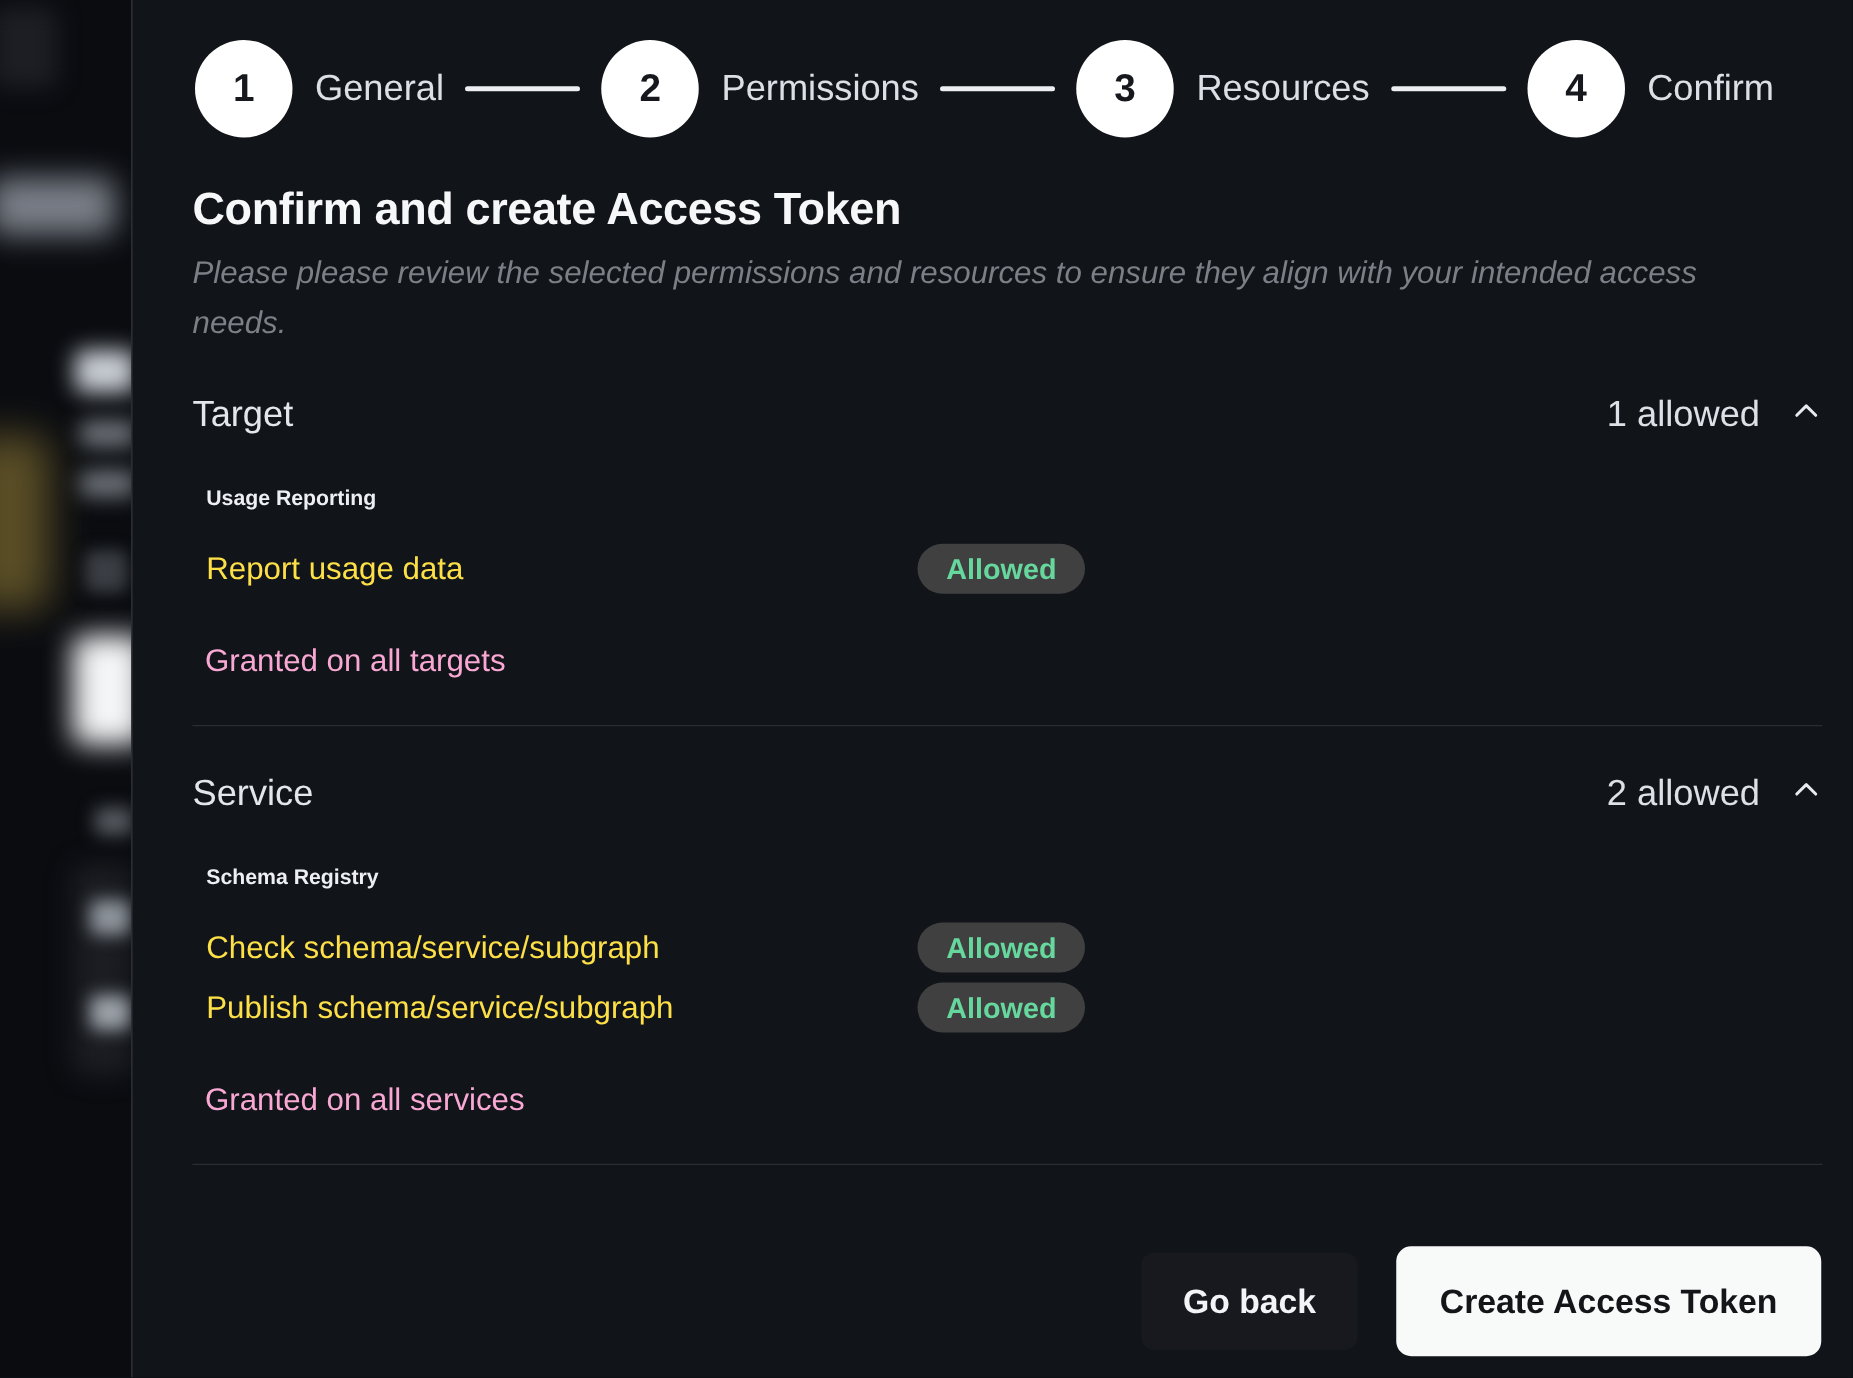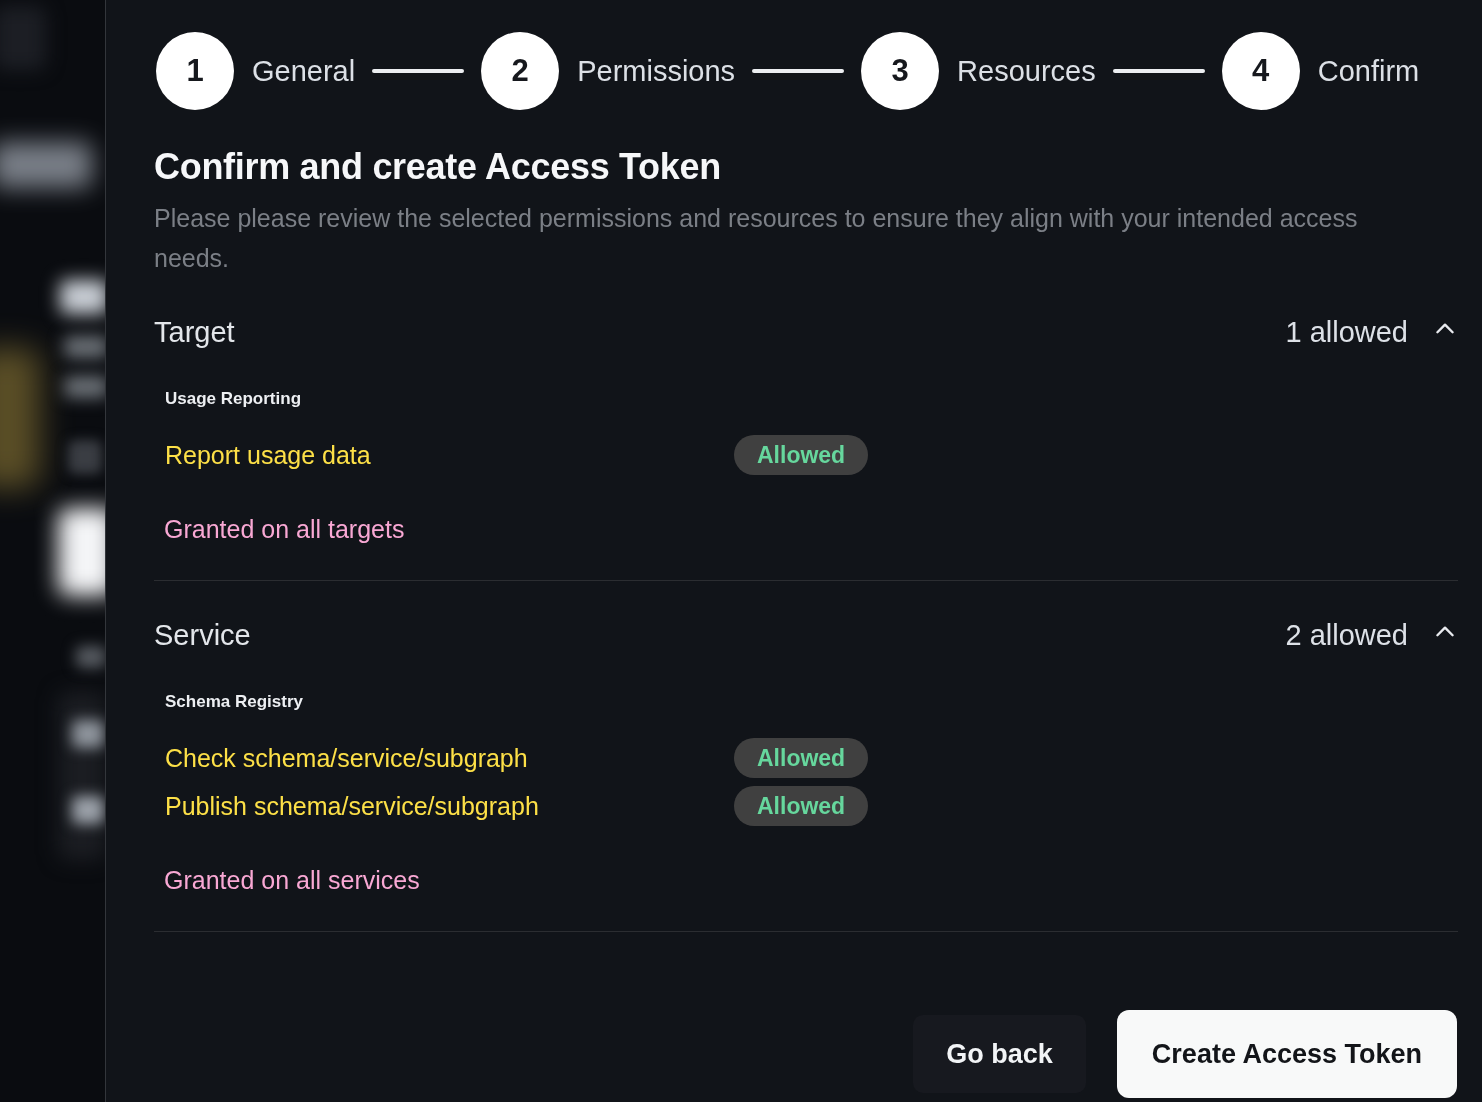--- a/index.html
+++ b/index.html
@@ -45,21 +45,21 @@
     background: #ffffff; color: #16181d;
     font-size: 31px; font-weight: 700;
     display: flex; align-items: center; justify-content: center;
     flex: none;
   }
   .step-label { margin-left: 18px; font-size: 29px; font-weight: 500; color: #dce0e6; white-space: nowrap; }
   .step-line { width: 92px; height: 4px; border-radius: 2px; background: #eceef1; margin: 0 17px; flex: none; }
 
   
   .page-title { margin: 4px 0 0; font-size: 36px; font-weight: 800; color: #f6f7f9; letter-spacing: -0.3px; }
-  .page-desc  { margin-top: 10px; font-size: 25px; line-height: 40px; color: #7b7f86; max-width: 1225px; }
+  .page-desc  { margin-top: 10px; font-size: 25px; line-height: 40px; color: #7b7f86; max-width: 1225px; font-style: italic; }
 
   
   .section-header { display: flex; align-items: center; justify-content: space-between; margin-top: 38px; cursor: pointer; }
   .section-title { font-size: 29px; color: #e3e6ea; }
   .section-count { display: flex; align-items: flex-start; gap: 24px; font-size: 29px; color: #dde1e7; }
   .chevron { width: 26px; height: 26px; display: inline-flex; }
   .chevron svg { width: 26px; height: 26px; }
 
   .perm-group-title { margin-top: 40px; padding-left: 11px; font-size: 17px; font-weight: 700; color: #edeff2; }
   .perm-row { display: flex; align-items: center; margin-top: 26px; padding-left: 11px; }
@@ -68,21 +68,21 @@
   .badge {
     height: 40px; padding: 0 23px; border-radius: 21px;
     background: #404040; color: #66d79d;
     font-size: 23px; font-weight: 700;
     display: inline-flex; align-items: center;
   }
   .granted { margin-top: 40px; padding-left: 10px; font-size: 25px; color: #f9a8d4; }
   .divider { height: 1px; background: #2b2d31; margin-top: 36px; }
 
   
-  .footer { position: absolute; right: 25px; bottom: 4px; display: flex; align-items: center; gap: 31px; }
+  .footer { position: absolute; right: 25px; bottom: 17px; display: flex; align-items: center; gap: 31px; }
   .btn { font-family: "Liberation Sans", sans-serif; border: none; cursor: pointer; font-weight: 700; }
   .btn-secondary { height: 78px; padding: 0 33px; border-radius: 10px; background: #17191f; color: #f2f4f6; font-size: 27px; }
   .btn-primary   { height: 88px; padding: 0 35px; border-radius: 12px; background: #f8f9f9; color: #131519; font-size: 27px; }
 </style>
 </head>
 <body>
 
 <div class="backdrop">
   <div class="blob blob-topcard"></div>
   <div class="blob-navpill blob"></div>

